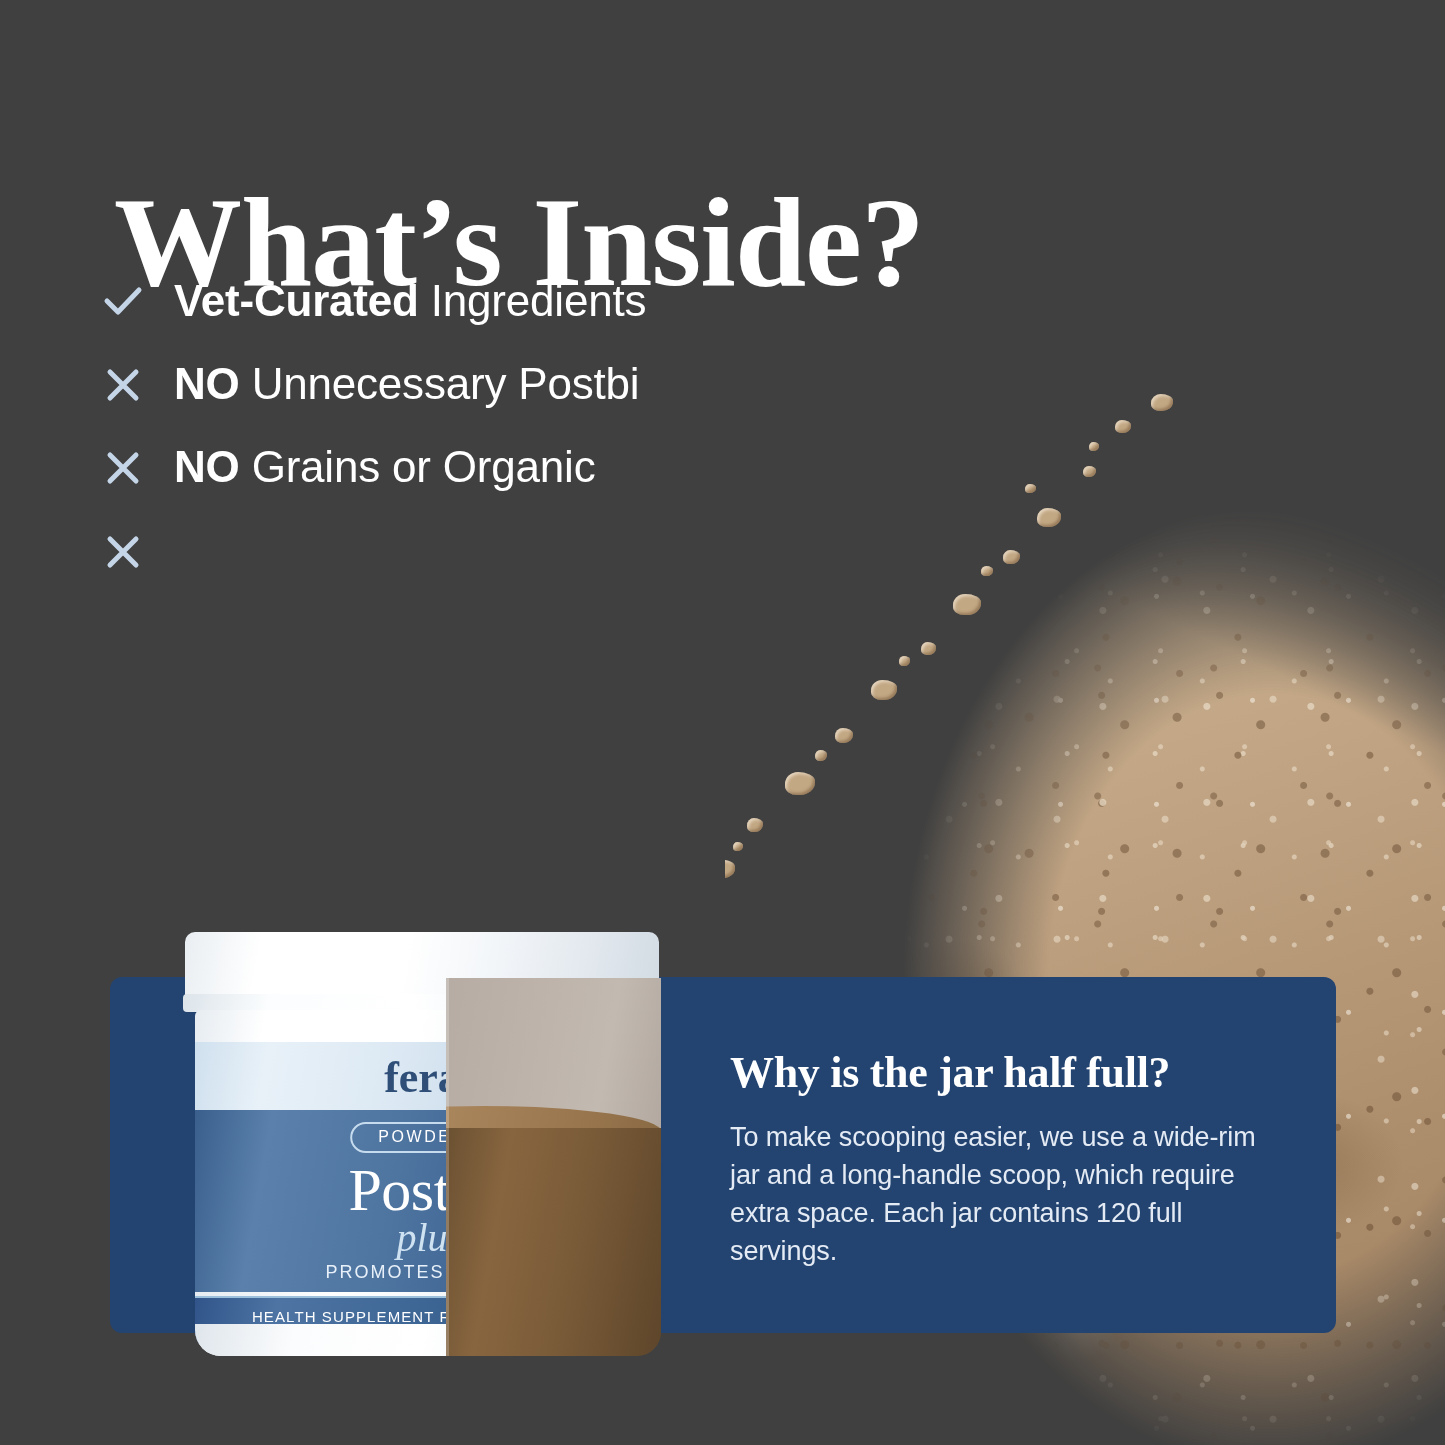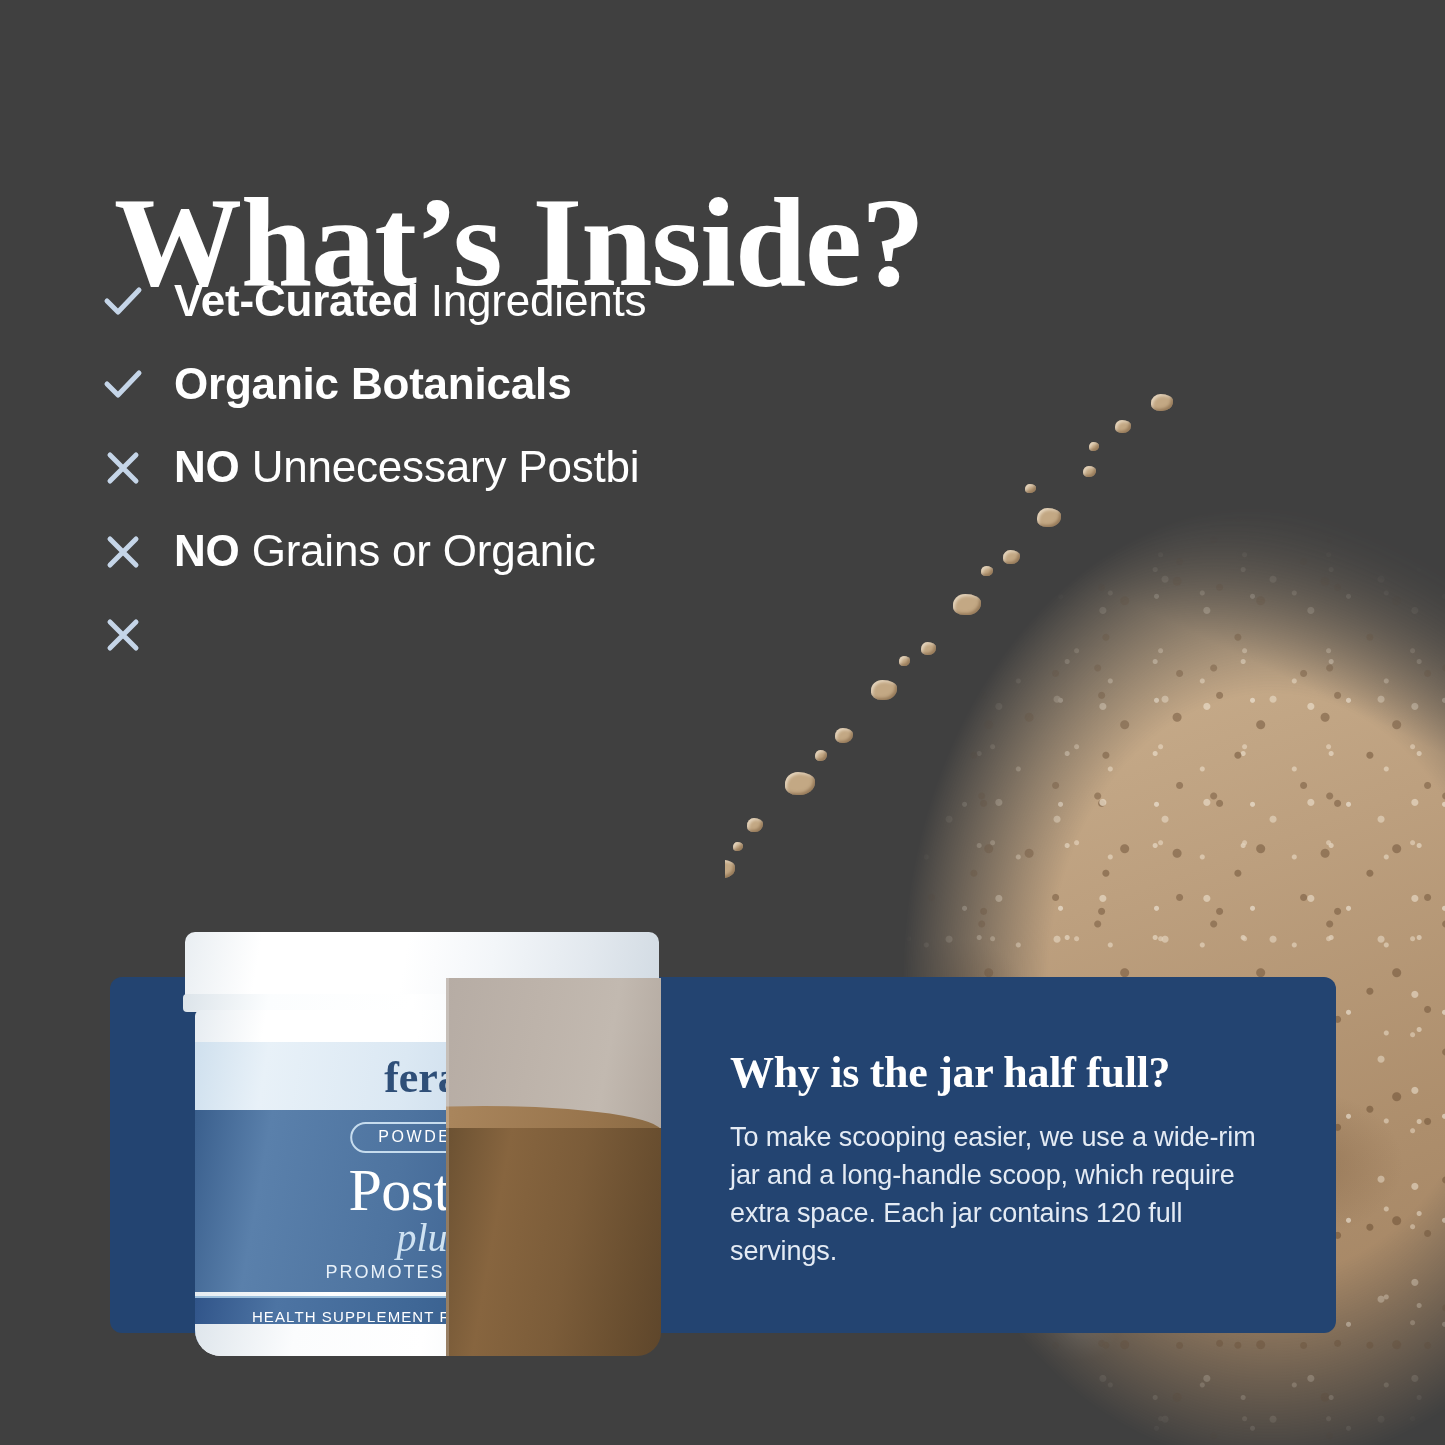--- a/index.html
+++ b/index.html
@@ -370,28 +370,20 @@
 
     <div class="feature-row">
       <span class="feature-icon">
         <svg viewBox="0 0 46 46">
             <path d="M7 22 L18 33 L39 11" fill="none" stroke="#C5D5E8" stroke-width="5" stroke-linecap="round" stroke-linejoin="round"></path>
           </svg>
       </span>
       <span class="feature-text"><b>Vet-Curated </b><span>Ingredients</span></span>
     </div>
 
-    <div class="feature-row">
-      <span class="feature-icon">
-        <svg viewBox="0 0 46 46">
-            <path d="M7 22 L18 33 L39 11" fill="none" stroke="#C5D5E8" stroke-width="5" stroke-linecap="round" stroke-linejoin="round"></path>
-          </svg>
-      </span>
-      <span class="feature-text"><b>Organic Botanicals</b><span></span></span>
-    </div>
 
 
     <div class="feature-row">
       <span class="feature-icon">
         <svg viewBox="0 0 46 46">
             <path d="M10 10 L36 36 M36 10 L10 36" fill="none" stroke="#C5D5E8" stroke-width="5" stroke-linecap="round"></path>
           </svg>
       </span>
       <span class="feature-text"><b>NO </b><span>Unnecessary Postbi</span></span>
     </div>

